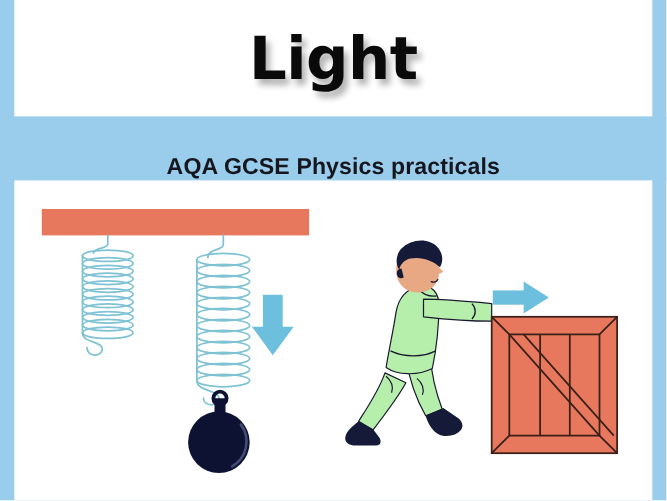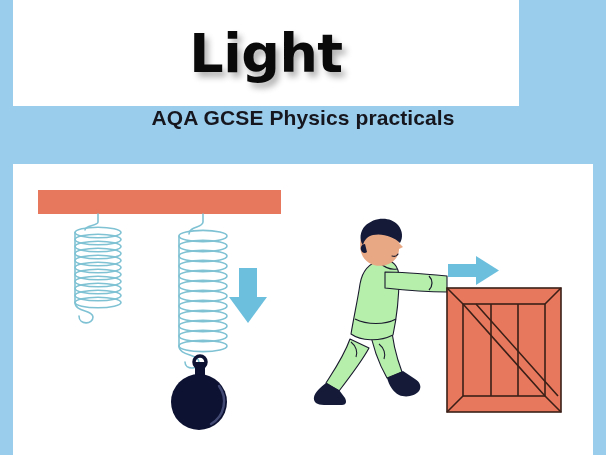--- a/index.html
+++ b/index.html
@@ -17,21 +17,21 @@
     height: 455px;
     overflow: hidden;
     background: #99cdeb;   
   }
 
   
   .title-panel {
     position: absolute;
     left: 13px;
     top: 0px;
-    width: 506px;
+    width: 580px;
     height: 106px;
     background: #ffffff;
     display: flex;
     align-items: center;
     justify-content: center;
   }
   .title-text {
     font-family: "DejaVu Sans", sans-serif;
     font-weight: bold;
     font-size: 54px;
@@ -44,21 +44,21 @@
 
   
   .subtitle-band {
     position: absolute;
     left: 0px;
     top: 106px;
     width: 606px;
     height: 58px;
     background: #99cdeb;
     display: flex;
-    align-items: flex-start;
+    align-items: flex-end;
     justify-content: center;
   }
   .subtitle-text {
     font-family: "Liberation Sans", sans-serif;
     font-weight: bold;
     font-size: 21px;
     color: #16161f;
     letter-spacing: 0.1px;
   }
 

